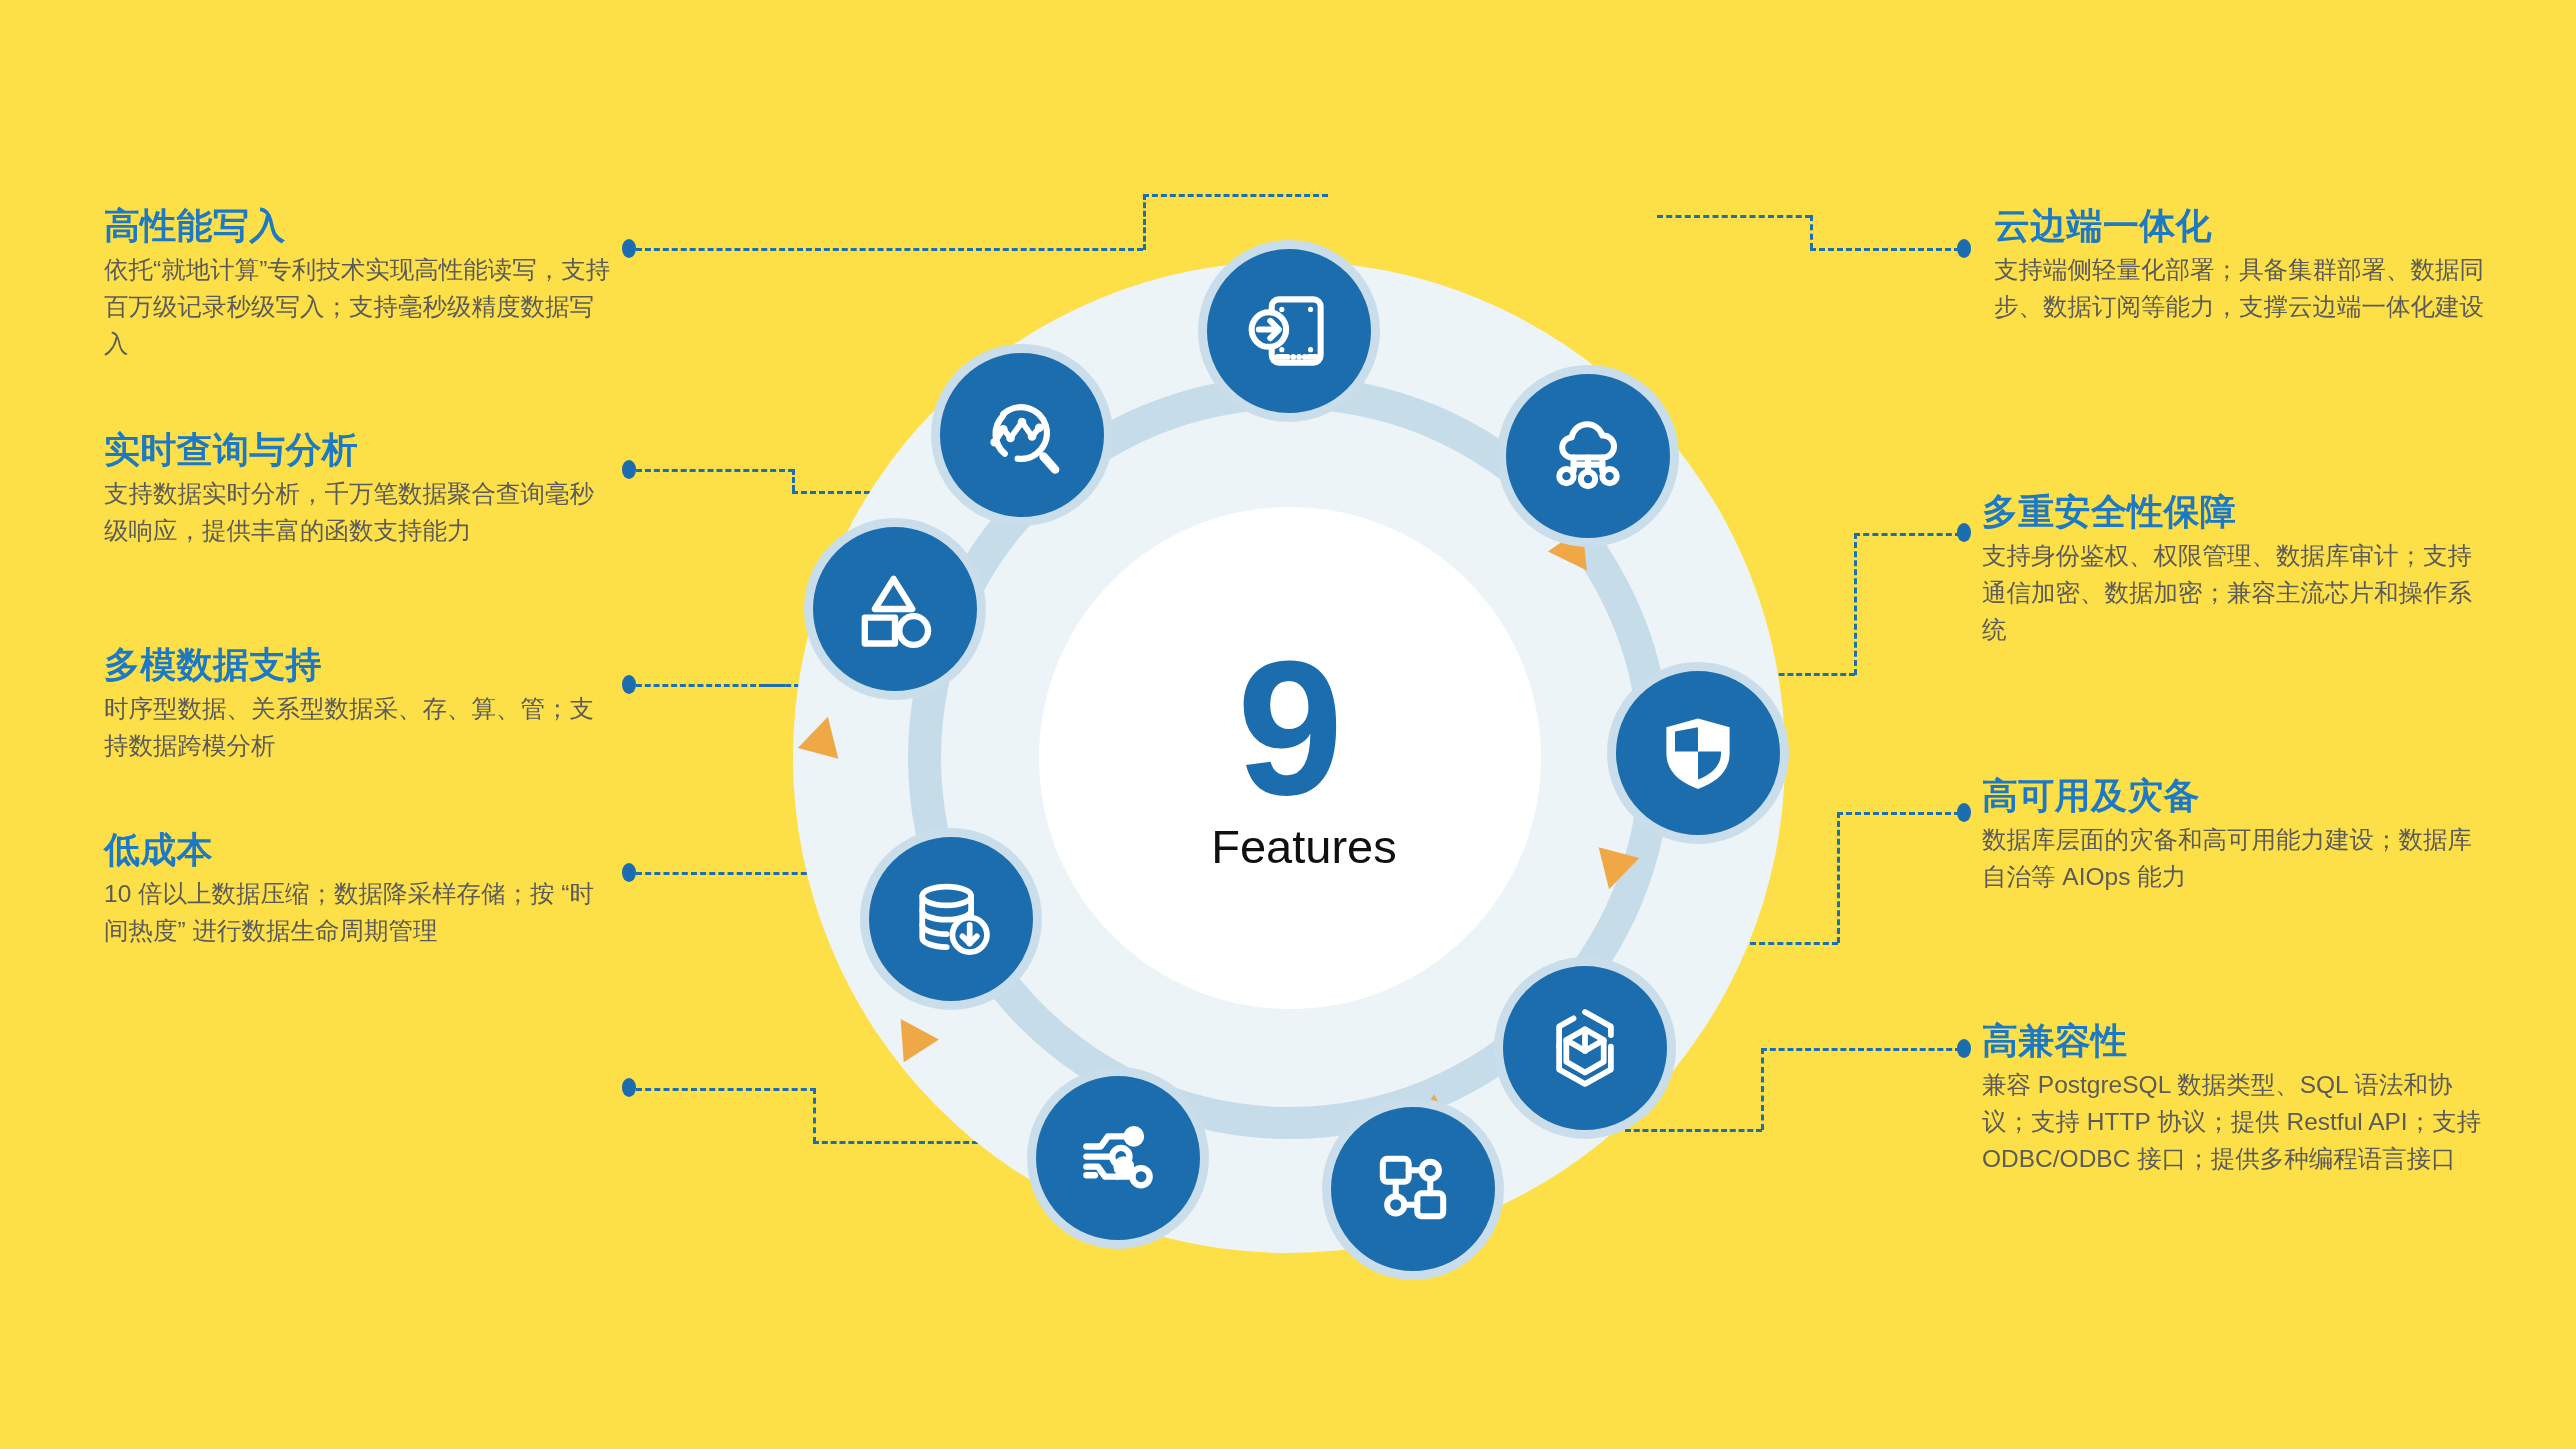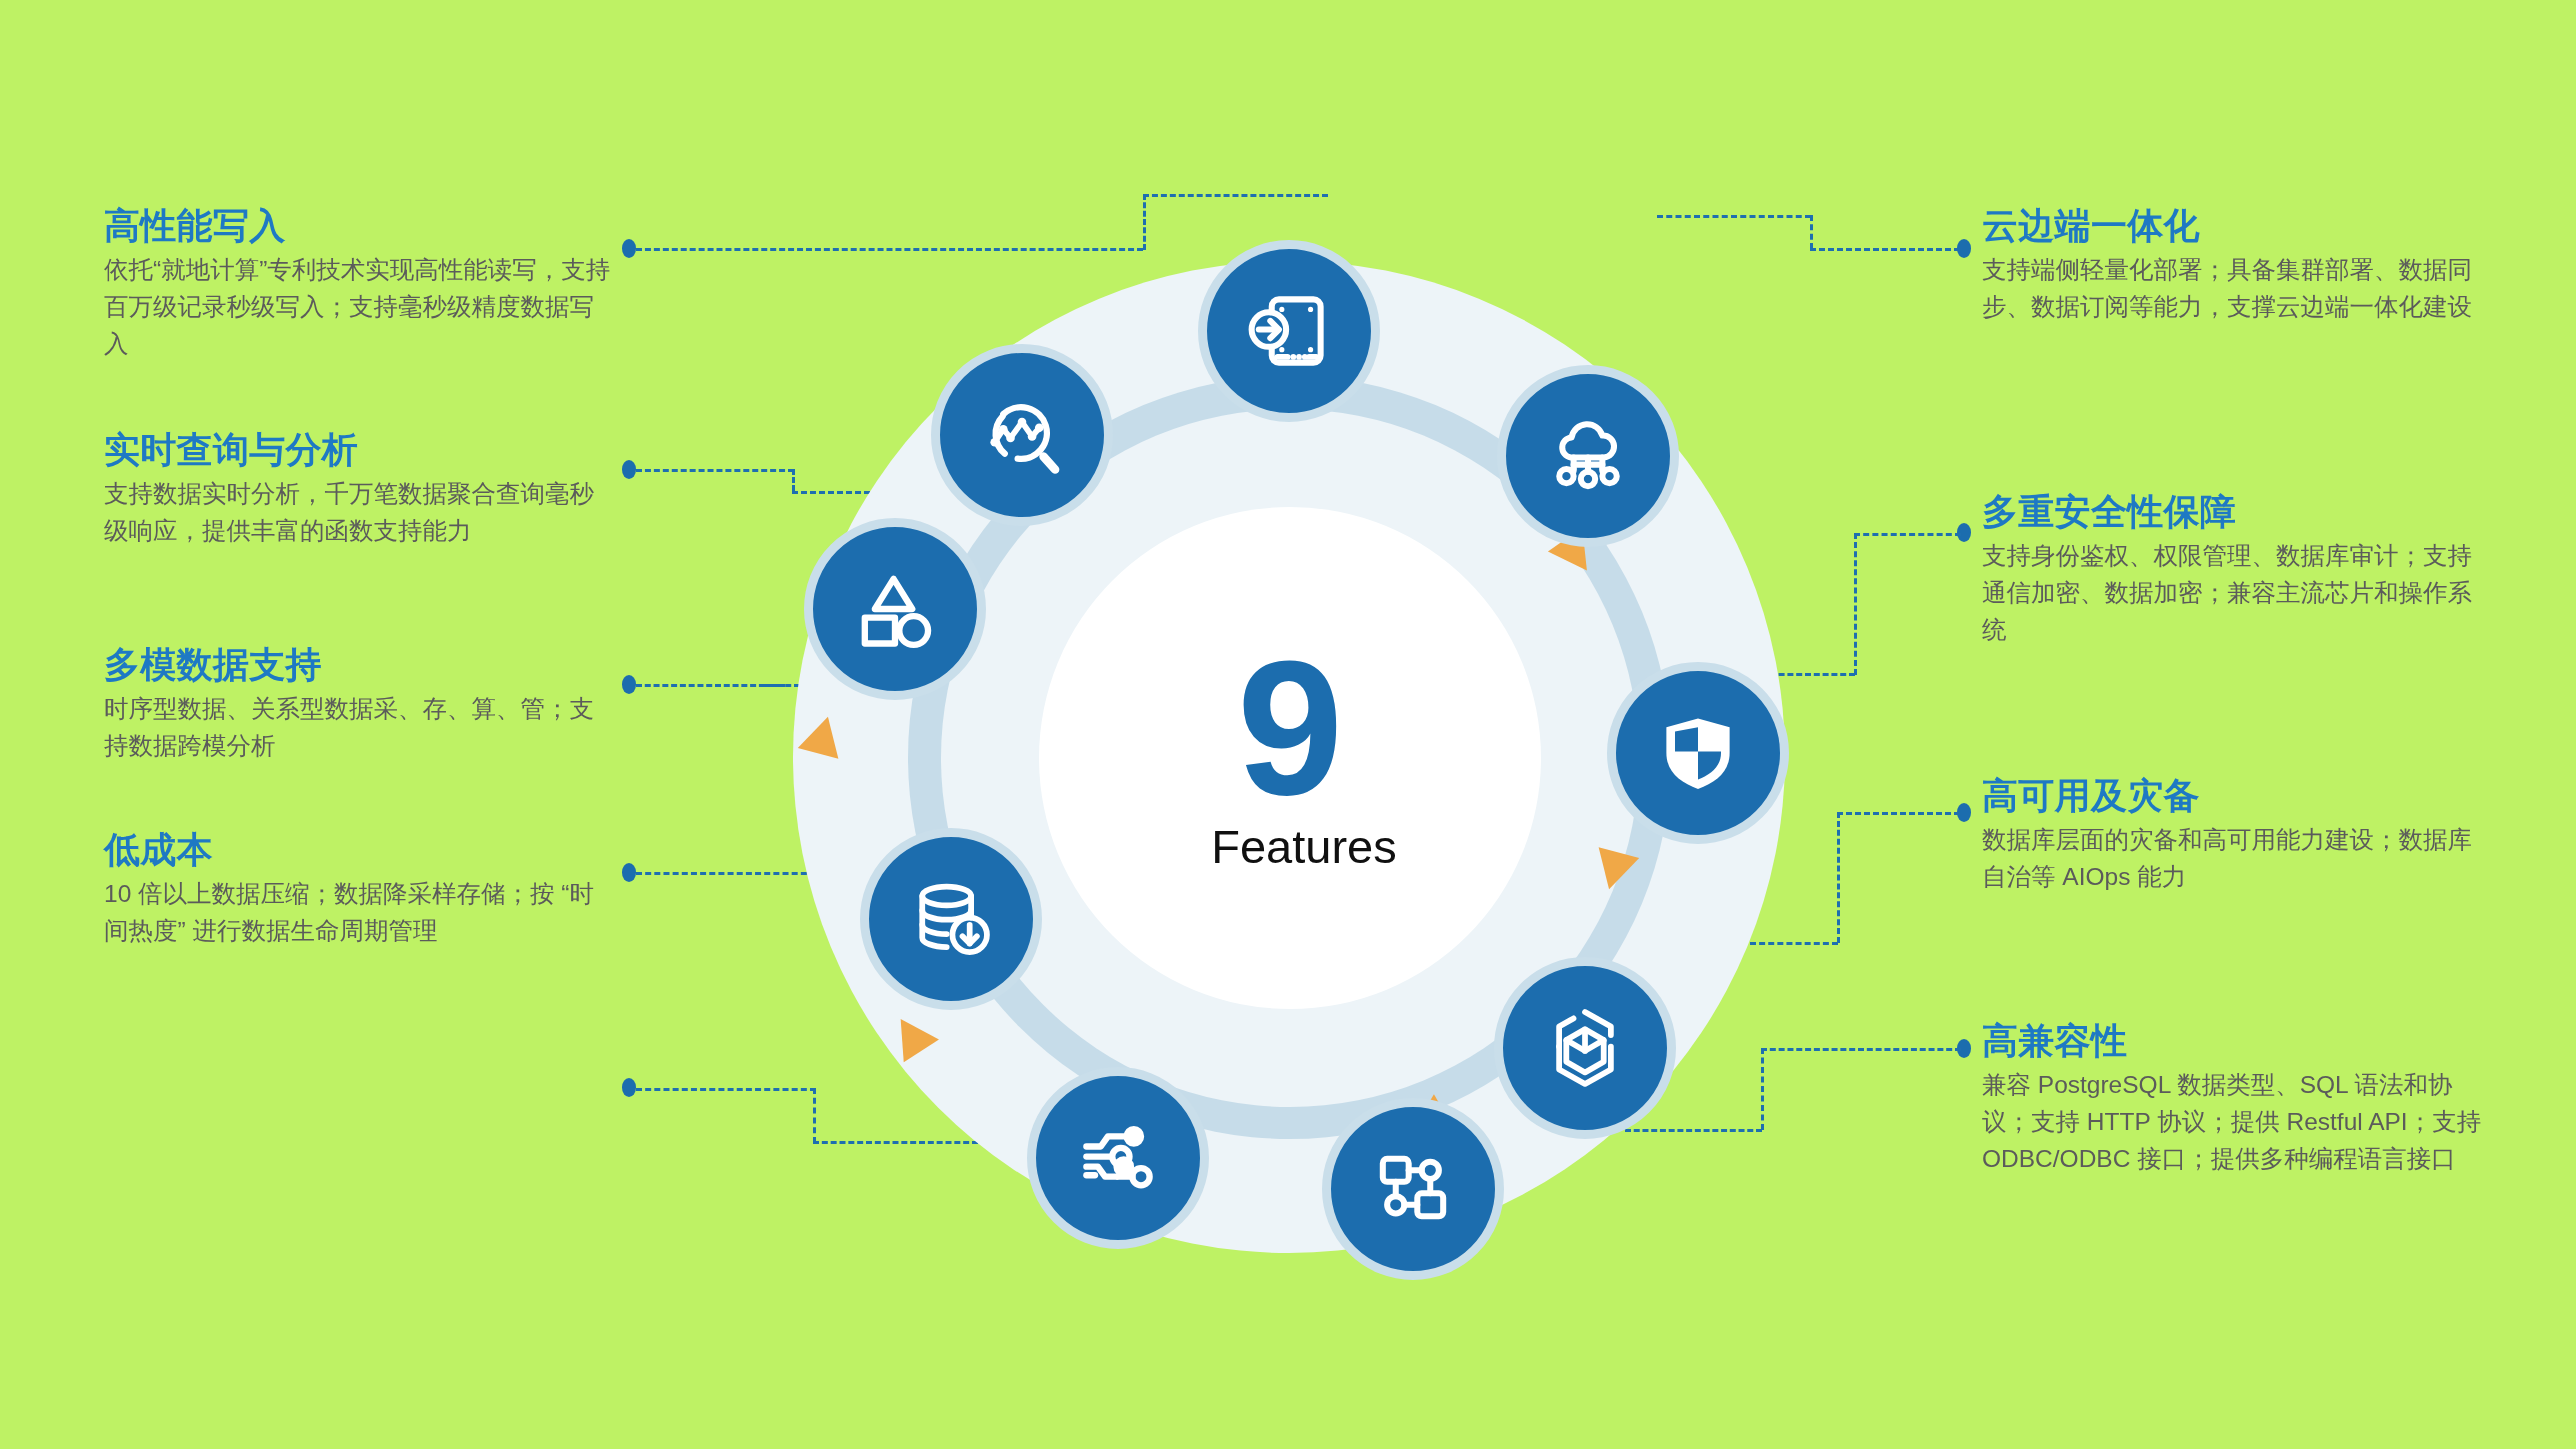--- a/index.html
+++ b/index.html
@@ -1,17 +1,17 @@
 <!DOCTYPE html>
 <html style="font-size:8.7px"><head>
 <meta charset="utf-8">
 <style>
   html,body{margin:0;padding:0;background:#ffffff;}
   body{font-family:"Liberation Sans","DejaVu Sans",sans-serif;}
-  #stage{position:relative;width:2576px;height:1450px;background:#bef264;overflow:hidden;}
+  #stage{position:relative;width:2576px;height:1450px;background:#fde047;overflow:hidden;}
 
   
   .feat{position:absolute;width:507px;}
   .feat.left{left:104px;text-align:left;}
   .feat.right{left:1982px;text-align:left;}
   .feat h3{margin:0 0 7.6px 0;font-size:36px;line-height:1.05;font-weight:bold;color:#1E79C4;letter-spacing:0.3px;}
   .feat p{margin:0;font-size:24.5px;line-height:1.5;color:#5B5B5B;font-weight:normal;}
 
   
   #wheel{position:absolute;left:728px;top:196px;width:1123px;height:1123px;}
@@ -50,21 +50,21 @@
   </div>
   <div class="feat left" style="top:646px;">
     <h3>多模数据支持</h3>
     <p>时序型数据、关系型数据采、存、算、管；支持数据跨模分析</p>
   </div>
   <div class="feat left" style="top:831px;">
     <h3>低成本</h3>
     <p>10 倍以上数据压缩；数据降采样存储；按 “时间热度” 进行数据生命周期管理</p>
   </div>
 
-  <div class="feat right" style="top:207px;">
+  <div class="feat right" style="top:207px;margin-left:12px;">
     <h3>云边端一体化</h3>
     <p>支持端侧轻量化部署；具备集群部署、数据同步、数据订阅等能力，支撑云边端一体化建设</p>
   </div>
   <div class="feat right" style="top:493px;">
     <h3>多重安全性保障</h3>
     <p>支持身份鉴权、权限管理、数据库审计；支持通信加密、数据加密；兼容主流芯片和操作系统</p>
   </div>
   <div class="feat right" style="top:777px;">
     <h3>高可用及灾备</h3>
     <p>数据库层面的灾备和高可用能力建设；数据库自治等 AIOps 能力</p>

